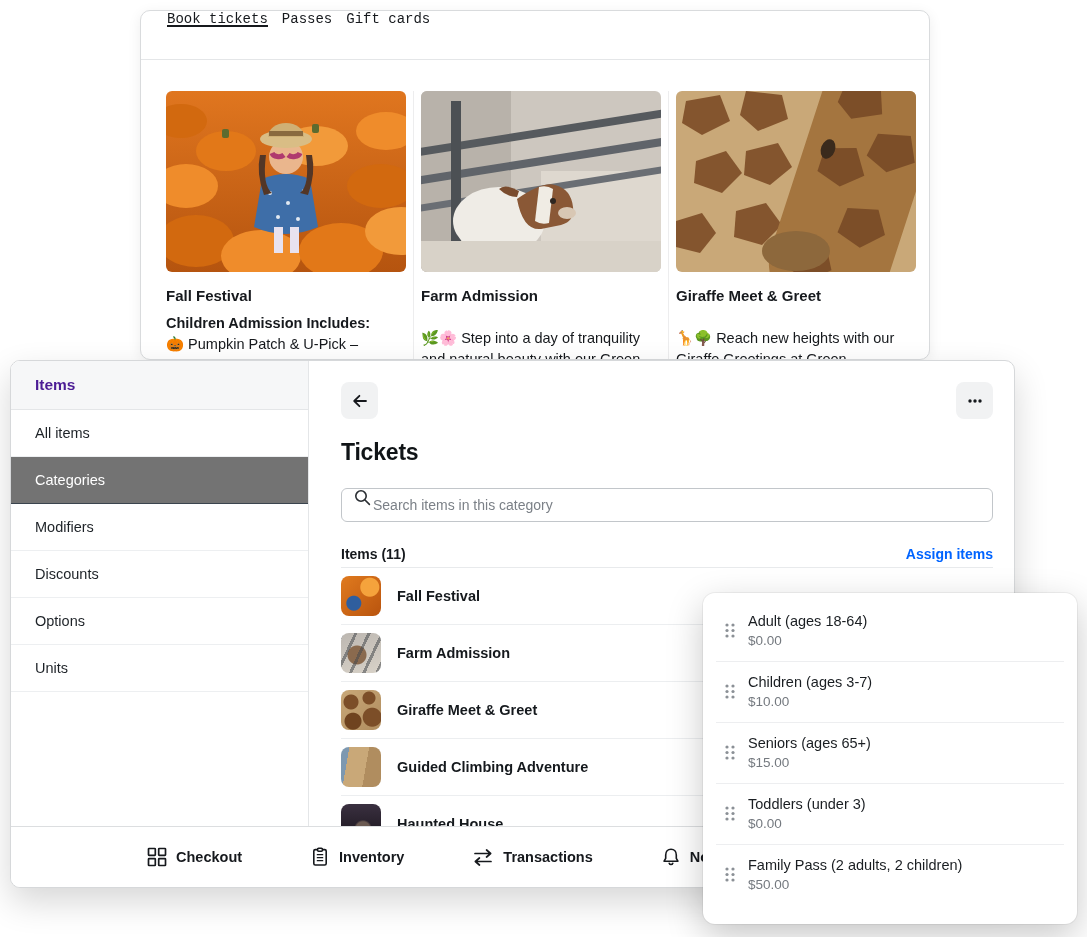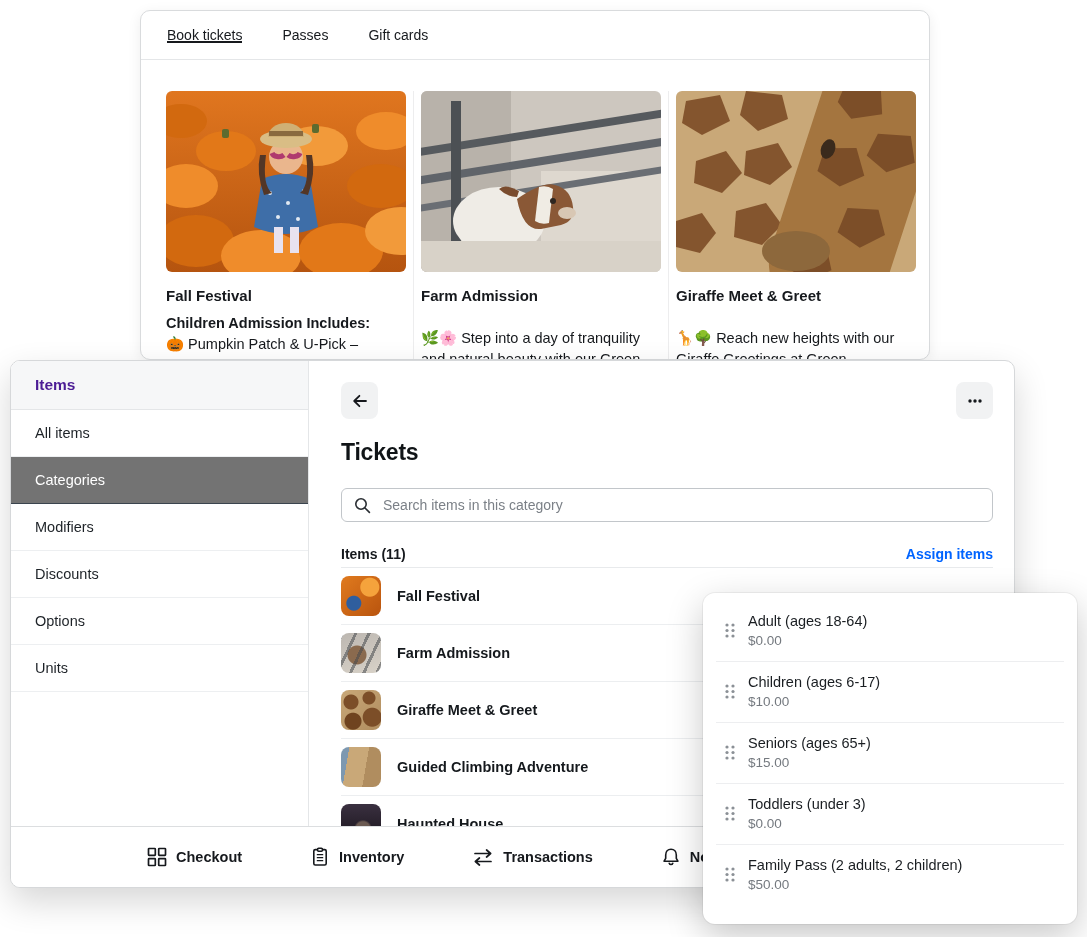--- a/index.html
+++ b/index.html
@@ -11,21 +11,21 @@
     color:#181c20;
     overflow:hidden;
   }
   
   .top-window{
     position:absolute; left:140px; top:10px; width:790px; height:350px;
     background:#fff; border:1px solid #d9dbdd; border-radius:10px;
     box-shadow:0 3px 14px rgba(0,0,0,.07);
     overflow:hidden; z-index:1;
   }
-  .tabbar{ height:49px; border-bottom:1px solid #e4e6e8; display:flex; align-items:center; padding:0 26px; gap:40px;}
+  .tabbar{ height:49px; border-bottom:1px solid #e4e6e8; display:flex; align-items:flex-start; padding:0 26px; gap:14px;font-family:Liberation Mono, monospace;}
   .tab{ position:relative; display:flex; align-items:center; font-size:14px; font-weight:500; color:#16191d; cursor:pointer;}
   .tab.active::after{ content:""; position:absolute; left:0; right:0; bottom:0; height:2px; background:#16191d;}
   .cards{ display:flex; padding:31px 24px 0 25px;}
   .card{ width:240px; flex:0 0 auto;}
   .card + .card{ margin-left:7px; padding-left:7px; border-left:1px solid #ededee; width:248px;}
   .card-photo{ width:240px; height:181px; border-radius:6px; overflow:hidden; display:block;}
   .card-title{ margin-top:15px; font-size:15px; font-weight:600; color:#16191d;}
   .card-line{ margin-top:24px; font-size:14.5px; line-height:21px; color:#16191d;}
   .card-line.bold{ font-weight:600; margin-top:9px;}
   .card-line.cont{ margin-top:0;}
@@ -37,21 +37,21 @@
     overflow:hidden; z-index:10;
   }
   .sidebar{ position:absolute; left:0; top:0; bottom:48px; width:298px; border-right:1px solid #e4e6e8; background:#fff;}
   .sb-header{ height:49px; background:#f6f7f8; border-bottom:1px solid #e4e6e8; display:flex; align-items:center; padding-left:24px; font-size:15.5px; font-weight:700; color:#4c1d95;}
   .sb-item{ height:47px; display:flex; align-items:center; padding-left:24px; border-bottom:1px solid #edeff1; font-size:14.5px; font-weight:500; color:#1d2227; cursor:pointer;}
   .sb-item.selected{ background:#737373; color:#fff; border-bottom-color:#3a444e;}
   .main{ position:absolute; left:299px; right:0; top:0; bottom:48px; padding:21px 21px 0 31px; overflow:hidden;}
   .hdr-row{ display:flex; justify-content:space-between; align-items:center;}
   .icon-btn{ width:37px; height:37px; border-radius:8px; background:#f1f2f3; border:none; display:flex; align-items:center; justify-content:center; cursor:pointer; color:#16191d;}
   .panel-title{ margin-top:20px; font-size:23px; font-weight:700; letter-spacing:-.2px; color:#101417;}
-  .search-box{ margin-top:22px; height:34px; border:1px solid #c2c6ca; border-radius:6px; display:flex; align-items:center; padding:0 12px; gap:12px; background:#fff;}
+  .search-box{ margin-top:22px; height:34px; border:1px solid #c2c6ca; border-radius:6px; display:flex; padding:0 12px; gap:2px; background:#fff;}
   .search-box input{ border:none; outline:none; flex:1; font-size:14px; font-family:inherit; color:#181c20; background:transparent;}
   .search-box input::placeholder{ color:#7b8087;}
   .meta-row{ margin-top:24px; display:flex; justify-content:space-between; align-items:center;}
   .items-count{ font-size:14px; font-weight:700; color:#16191d;}
   .assign-link{ font-size:14px; font-weight:600; color:#0064ff; text-decoration:none; cursor:pointer;}
   .item-list{ margin-top:5px; border-top:1px solid #e8eaec;}
   .item-row{ display:flex; align-items:center; gap:16px; padding:8px 0; border-bottom:1px solid #eceef0; cursor:pointer;}
   .thumb{ width:40px; height:40px; border-radius:8px; flex:0 0 auto;}
   .item-name{ font-size:14.5px; font-weight:600; color:#15191d;}
   .thumb.t1{ background: radial-gradient(circle at 32% 68%, #2f5e9e 0 7px, rgba(0,0,0,0) 8px), radial-gradient(circle at 72% 28%, #f5a33c 0 9px, rgba(0,0,0,0) 10px), linear-gradient(135deg,#e07a1e,#b9540e);}
@@ -308,21 +308,21 @@
       <svg width="10" height="15" viewBox="0 0 10 15" fill="#8b9096">
           <circle cx="2" cy="2" r="1.6"></circle>
           <circle cx="8" cy="2" r="1.6"></circle>
           <circle cx="2" cy="7.5" r="1.6"></circle>
           <circle cx="8" cy="7.5" r="1.6"></circle>
           <circle cx="2" cy="13" r="1.6"></circle>
           <circle cx="8" cy="13" r="1.6"></circle>
         </svg>
     </span>
     <div>
-      <div class="var-name">Children (ages 6-17)</div>
+      <div class="var-name">Children (ages 3-7)</div>
       <div class="var-price">$10.00</div>
     </div>
   </div>
   <div class="var-row">
     <span class="drag-handle">
       <svg width="10" height="15" viewBox="0 0 10 15" fill="#8b9096">
           <circle cx="2" cy="2" r="1.6"></circle>
           <circle cx="8" cy="2" r="1.6"></circle>
           <circle cx="2" cy="7.5" r="1.6"></circle>
           <circle cx="8" cy="7.5" r="1.6"></circle>

